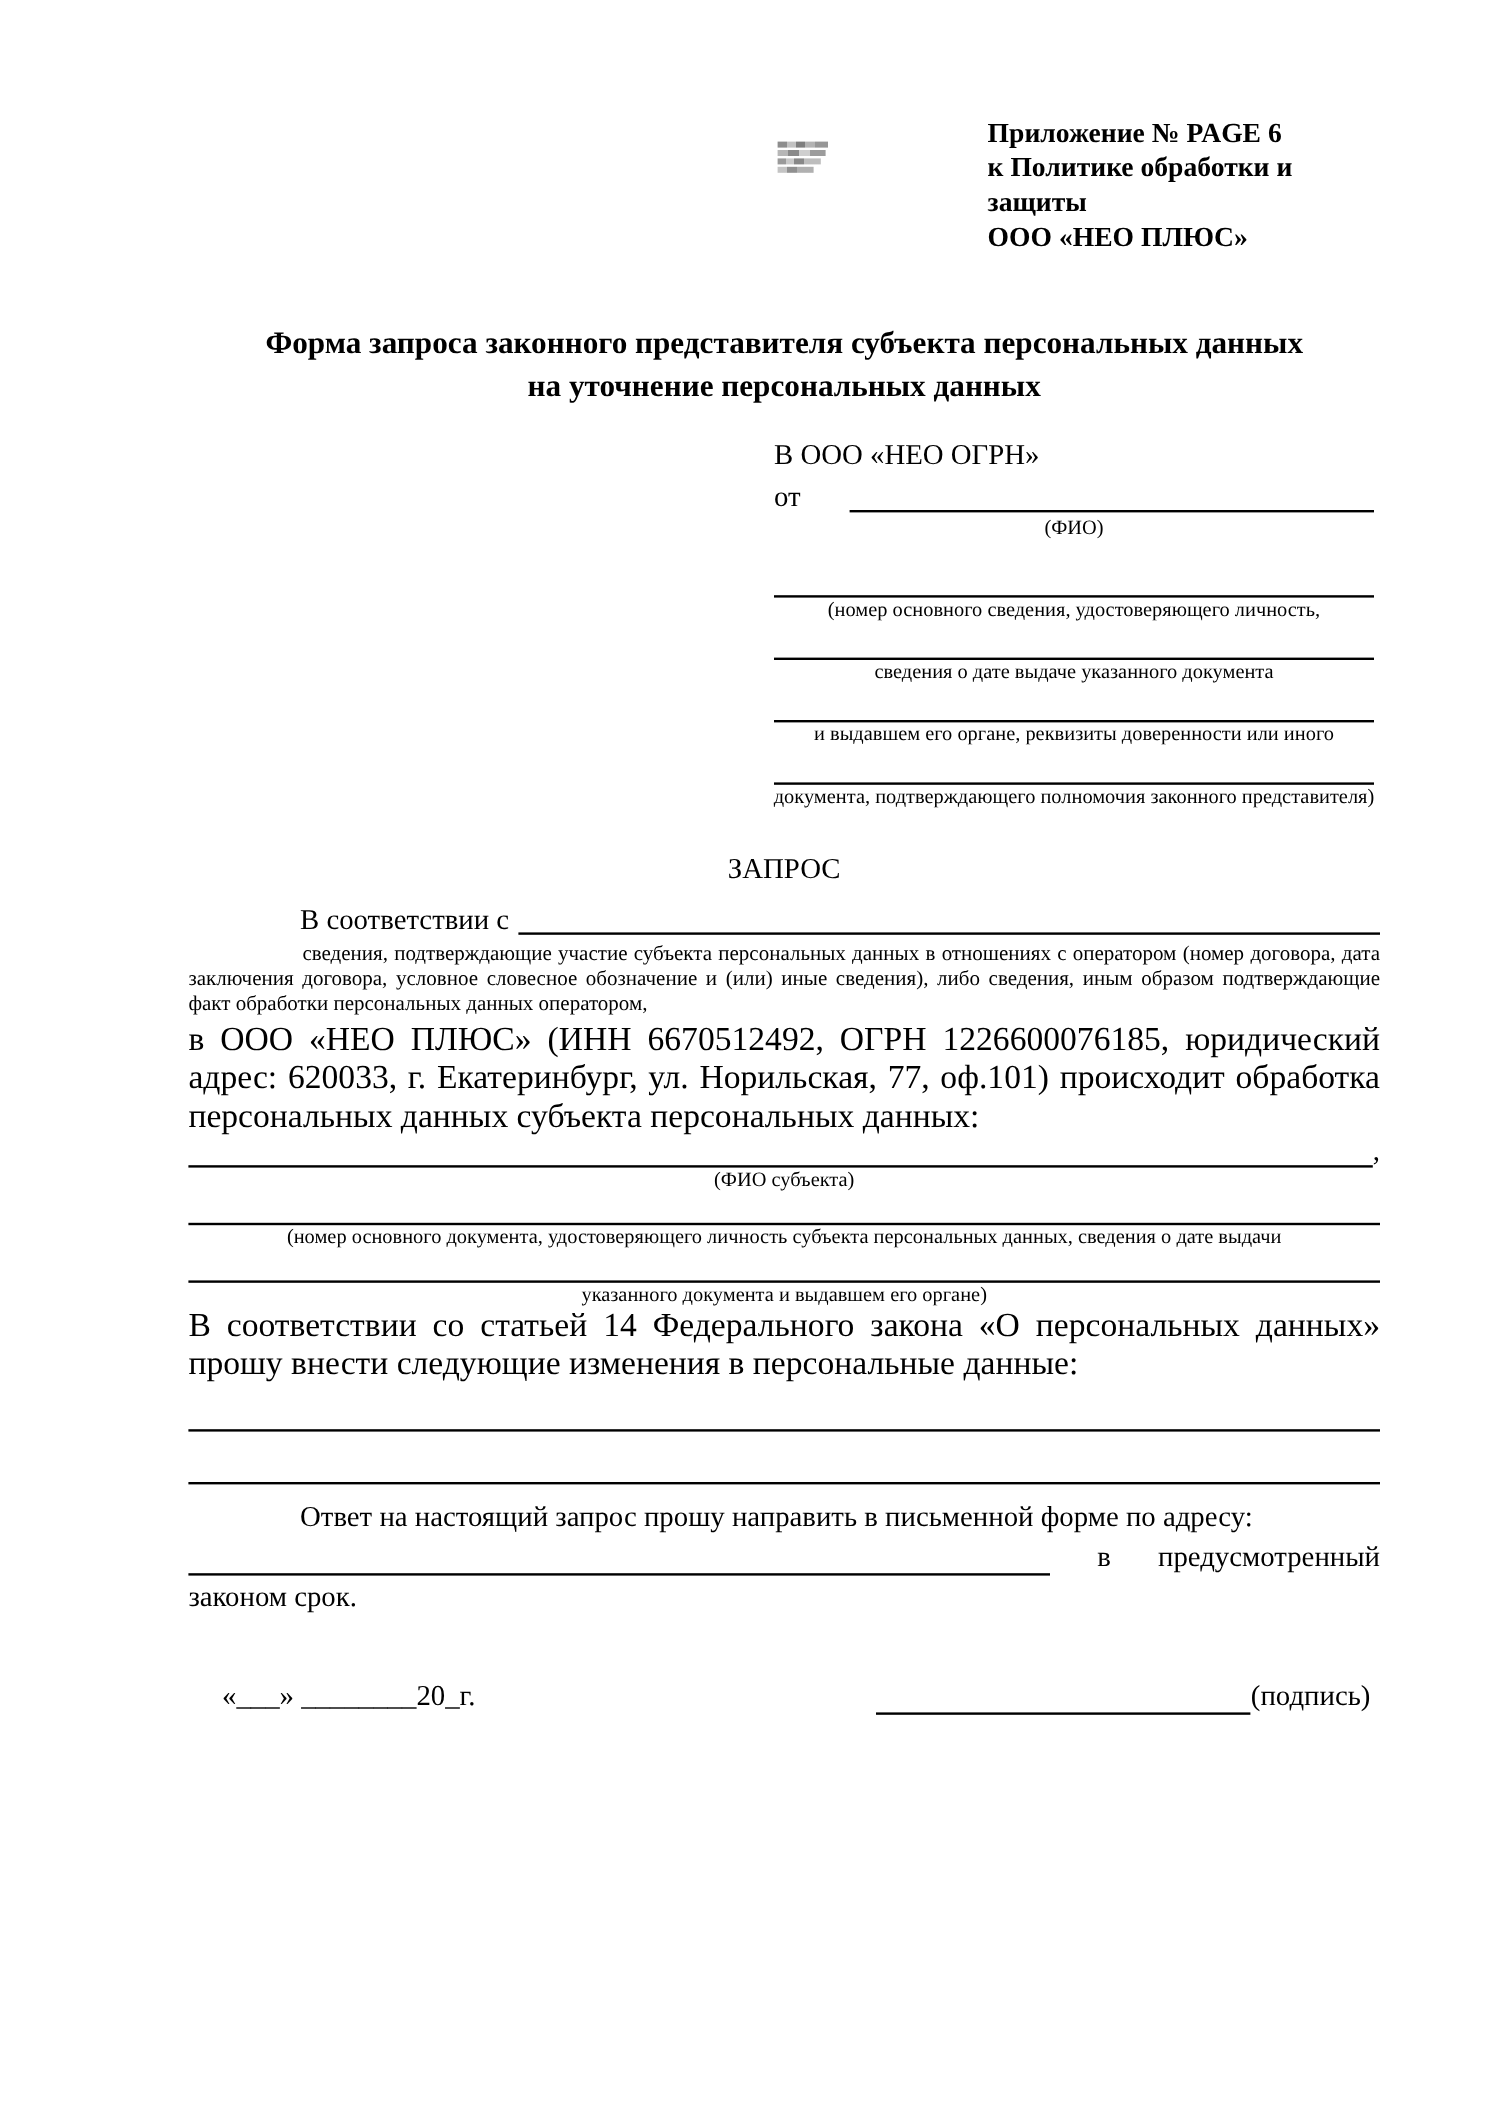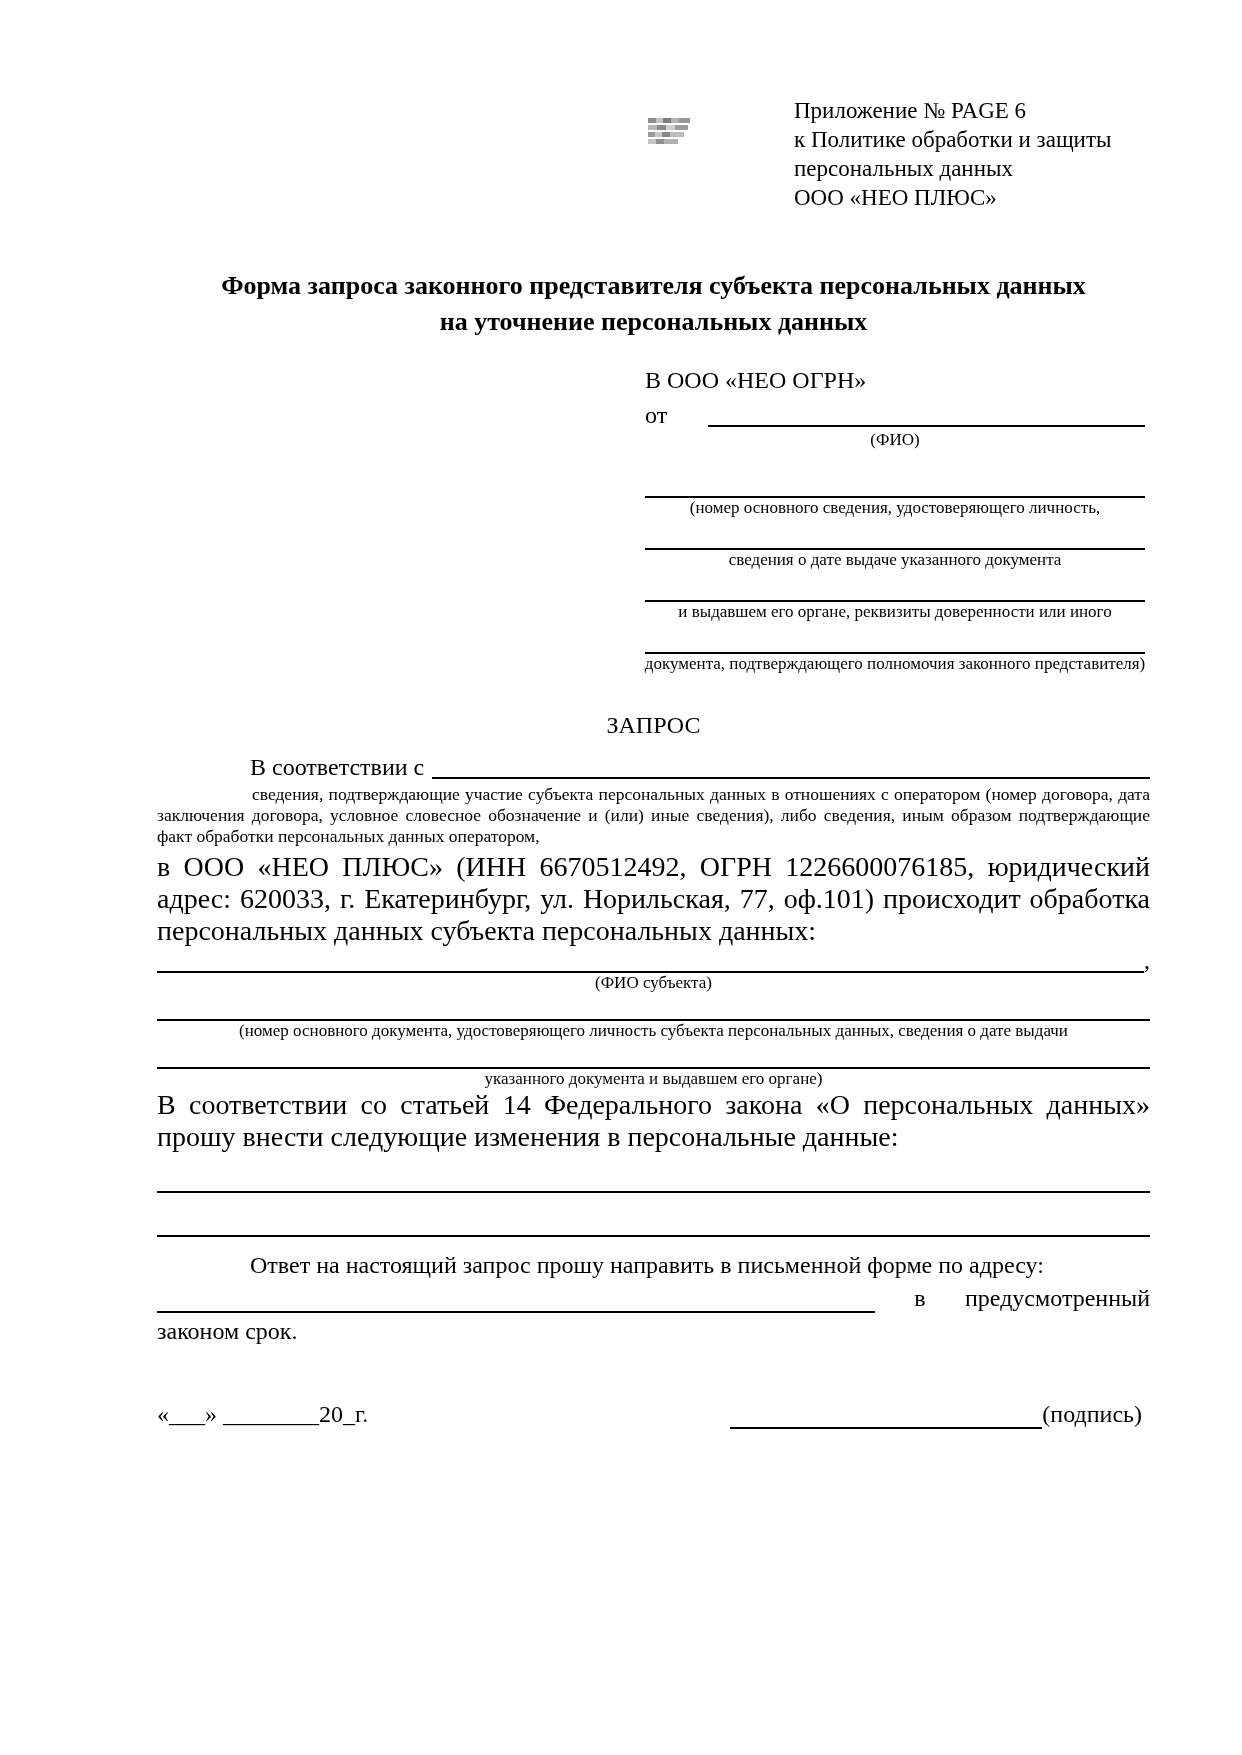--- a/index.html
+++ b/index.html
@@ -18,22 +18,22 @@
     display:flex; flex-direction:column; justify-content:space-between;
   }
   .smudge i { display:block; height:5px;
     background:linear-gradient(90deg,#8d8d8d 0 8px,#c2c2c2 8px 15px,#7f7f7f 15px 23px,#b3b3b3 23px 31px,#979797 31px 42px);
   }
   .smudge i:nth-child(2){ width:40px; background:linear-gradient(90deg,#b7b7b7 0 9px,#8a8a8a 9px 18px,#cfcfcf 18px 27px,#9c9c9c 27px 40px);}
   .smudge i:nth-child(3){ width:36px; background:linear-gradient(90deg,#9a9a9a 0 7px,#c9c9c9 7px 14px,#888 14px 22px,#bdbdbd 22px 36px);}
   .smudge i:nth-child(4){ width:30px; background:linear-gradient(90deg,#c4c4c4 0 8px,#909090 8px 16px,#b0b0b0 16px 30px);}
 
   .header-block {
-    position:absolute; left:794px; top:96px; width:340px;
-    font-size:23px; line-height:29px;
+    position:absolute; left:823px; top:96px; width:340px;
+    font-size:23px; line-height:29px;font-weight:bold;
   }
 
   .content {
     position:absolute; left:157px; top:268px; width:993px;
   }
   .doc-title {
     text-align:center; font-weight:bold; font-size:26px; line-height:36px;
   }
 
   .addressee { margin-left:488px; width:500px; margin-top:24px; }
@@ -65,41 +65,40 @@
   .rb1 { margin-top:14px; }
   .rb2 { margin-top:18px; }
 
   .answer { font-size:24px; line-height:32px; text-indent:93px; margin-top:12px; }
   .answer2 { display:flex; align-items:flex-end; font-size:24px; line-height:30px; margin-top:2px; }
   .answer2 .u { width:718px; border-bottom:2px solid #000; height:20px; flex:0 0 auto; }
   .answer2 .mid { margin-left:auto; }
   .answer2 .right { margin-left:auto; }
   .answer-tail { font-size:24px; line-height:32px; margin-top:2px; }
 
-  .footer-row { display:flex; align-items:flex-end; margin-top:52px; font-size:24px; line-height:30px; }
+  .footer-row { display:flex; align-items:flex-end; margin-top:52px; font-size:24px; line-height:30px;margin-left:28px; }
   .footer-row .date { flex:0 0 auto; }
   .sig-group { margin-left:auto; display:flex; align-items:flex-end; margin-right:8px; }
   .sig-group .u { width:312px; border-bottom:2px solid #000; height:20px; }
 </style>
 </head>
 <body>
 
 <div class="page">
 
   <div class="smudge">
     <i></i>
       <i></i>
       <i></i>
       <i></i>
   </div>
 
   <div class="header-block">
     <div>Приложение №  PAGE 6</div>
     <div>к Политике обработки и защиты</div>
-    <div>персональных данных</div>
     <div>ООО «НЕО ПЛЮС»</div>
   </div>
 
   <div class="content">
 
     <div class="doc-title">
       <div>Форма запроса законного представителя субъекта персональных данных</div>
       <div>на уточнение персональных данных</div>
     </div>
 

